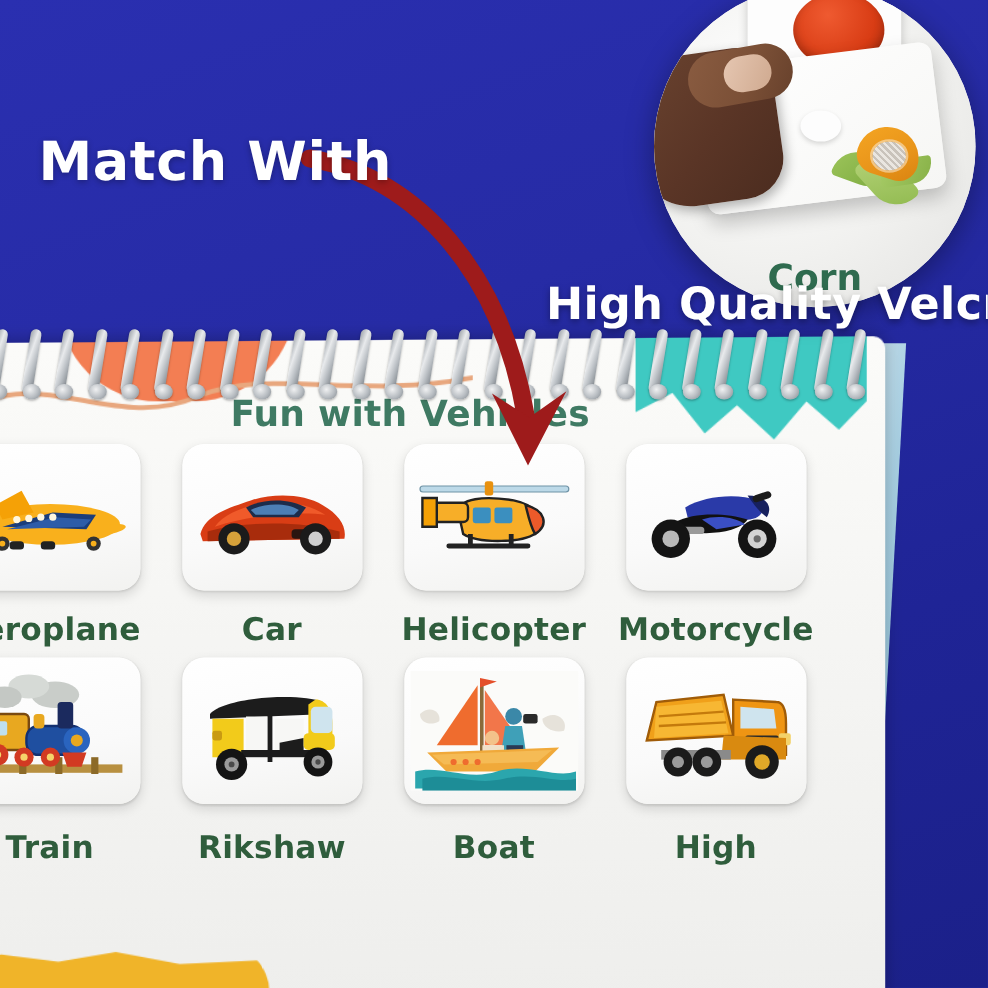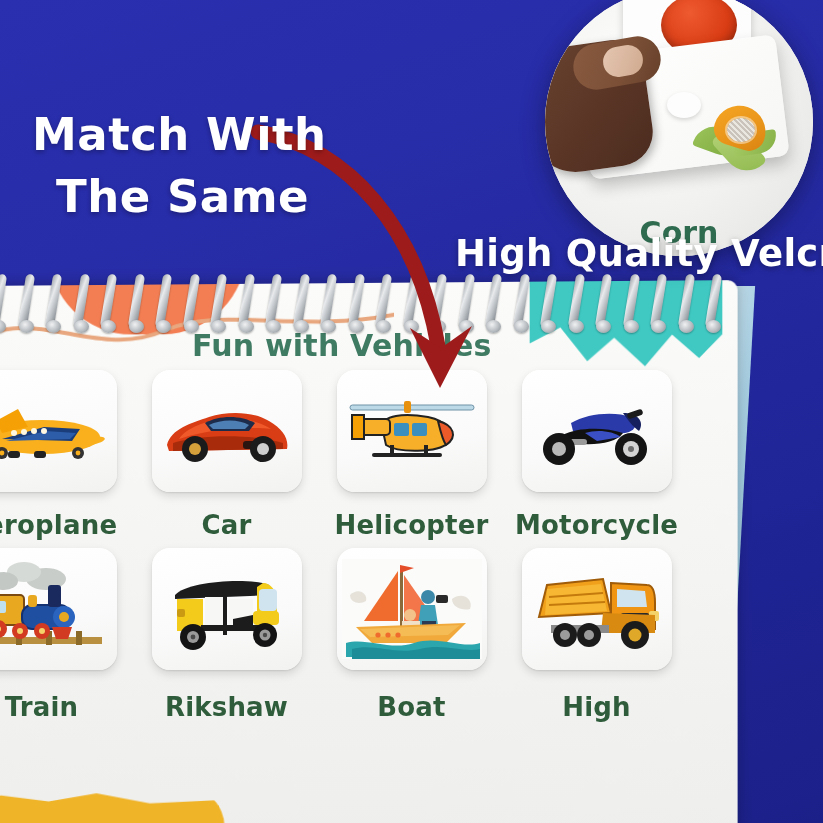--- a/index.html
+++ b/index.html
@@ -123,21 +123,20 @@
     background:radial-gradient(circle at 40% 35%,#f0f1f2 0%,#b7bcc1 55%,#80868c 100%);
     box-shadow:0 1px 2px rgba(0,0,0,.3);}
 </style>
 </head>
 <body>
 
 <div id="stage">
 
   <div class="headline">
     <div class="ln">Match With</div>
-    <div class="ln ln2">The Same</div>
   </div>
 
   <div class="inset">
     <div class="inset-bg"></div>
     <div class="vel-card"></div>
     <div class="vel-dot"></div>
     <div class="held-card"></div>
     <div class="hand"></div>
     <div class="thumb"></div>
     <div class="nail"></div>

